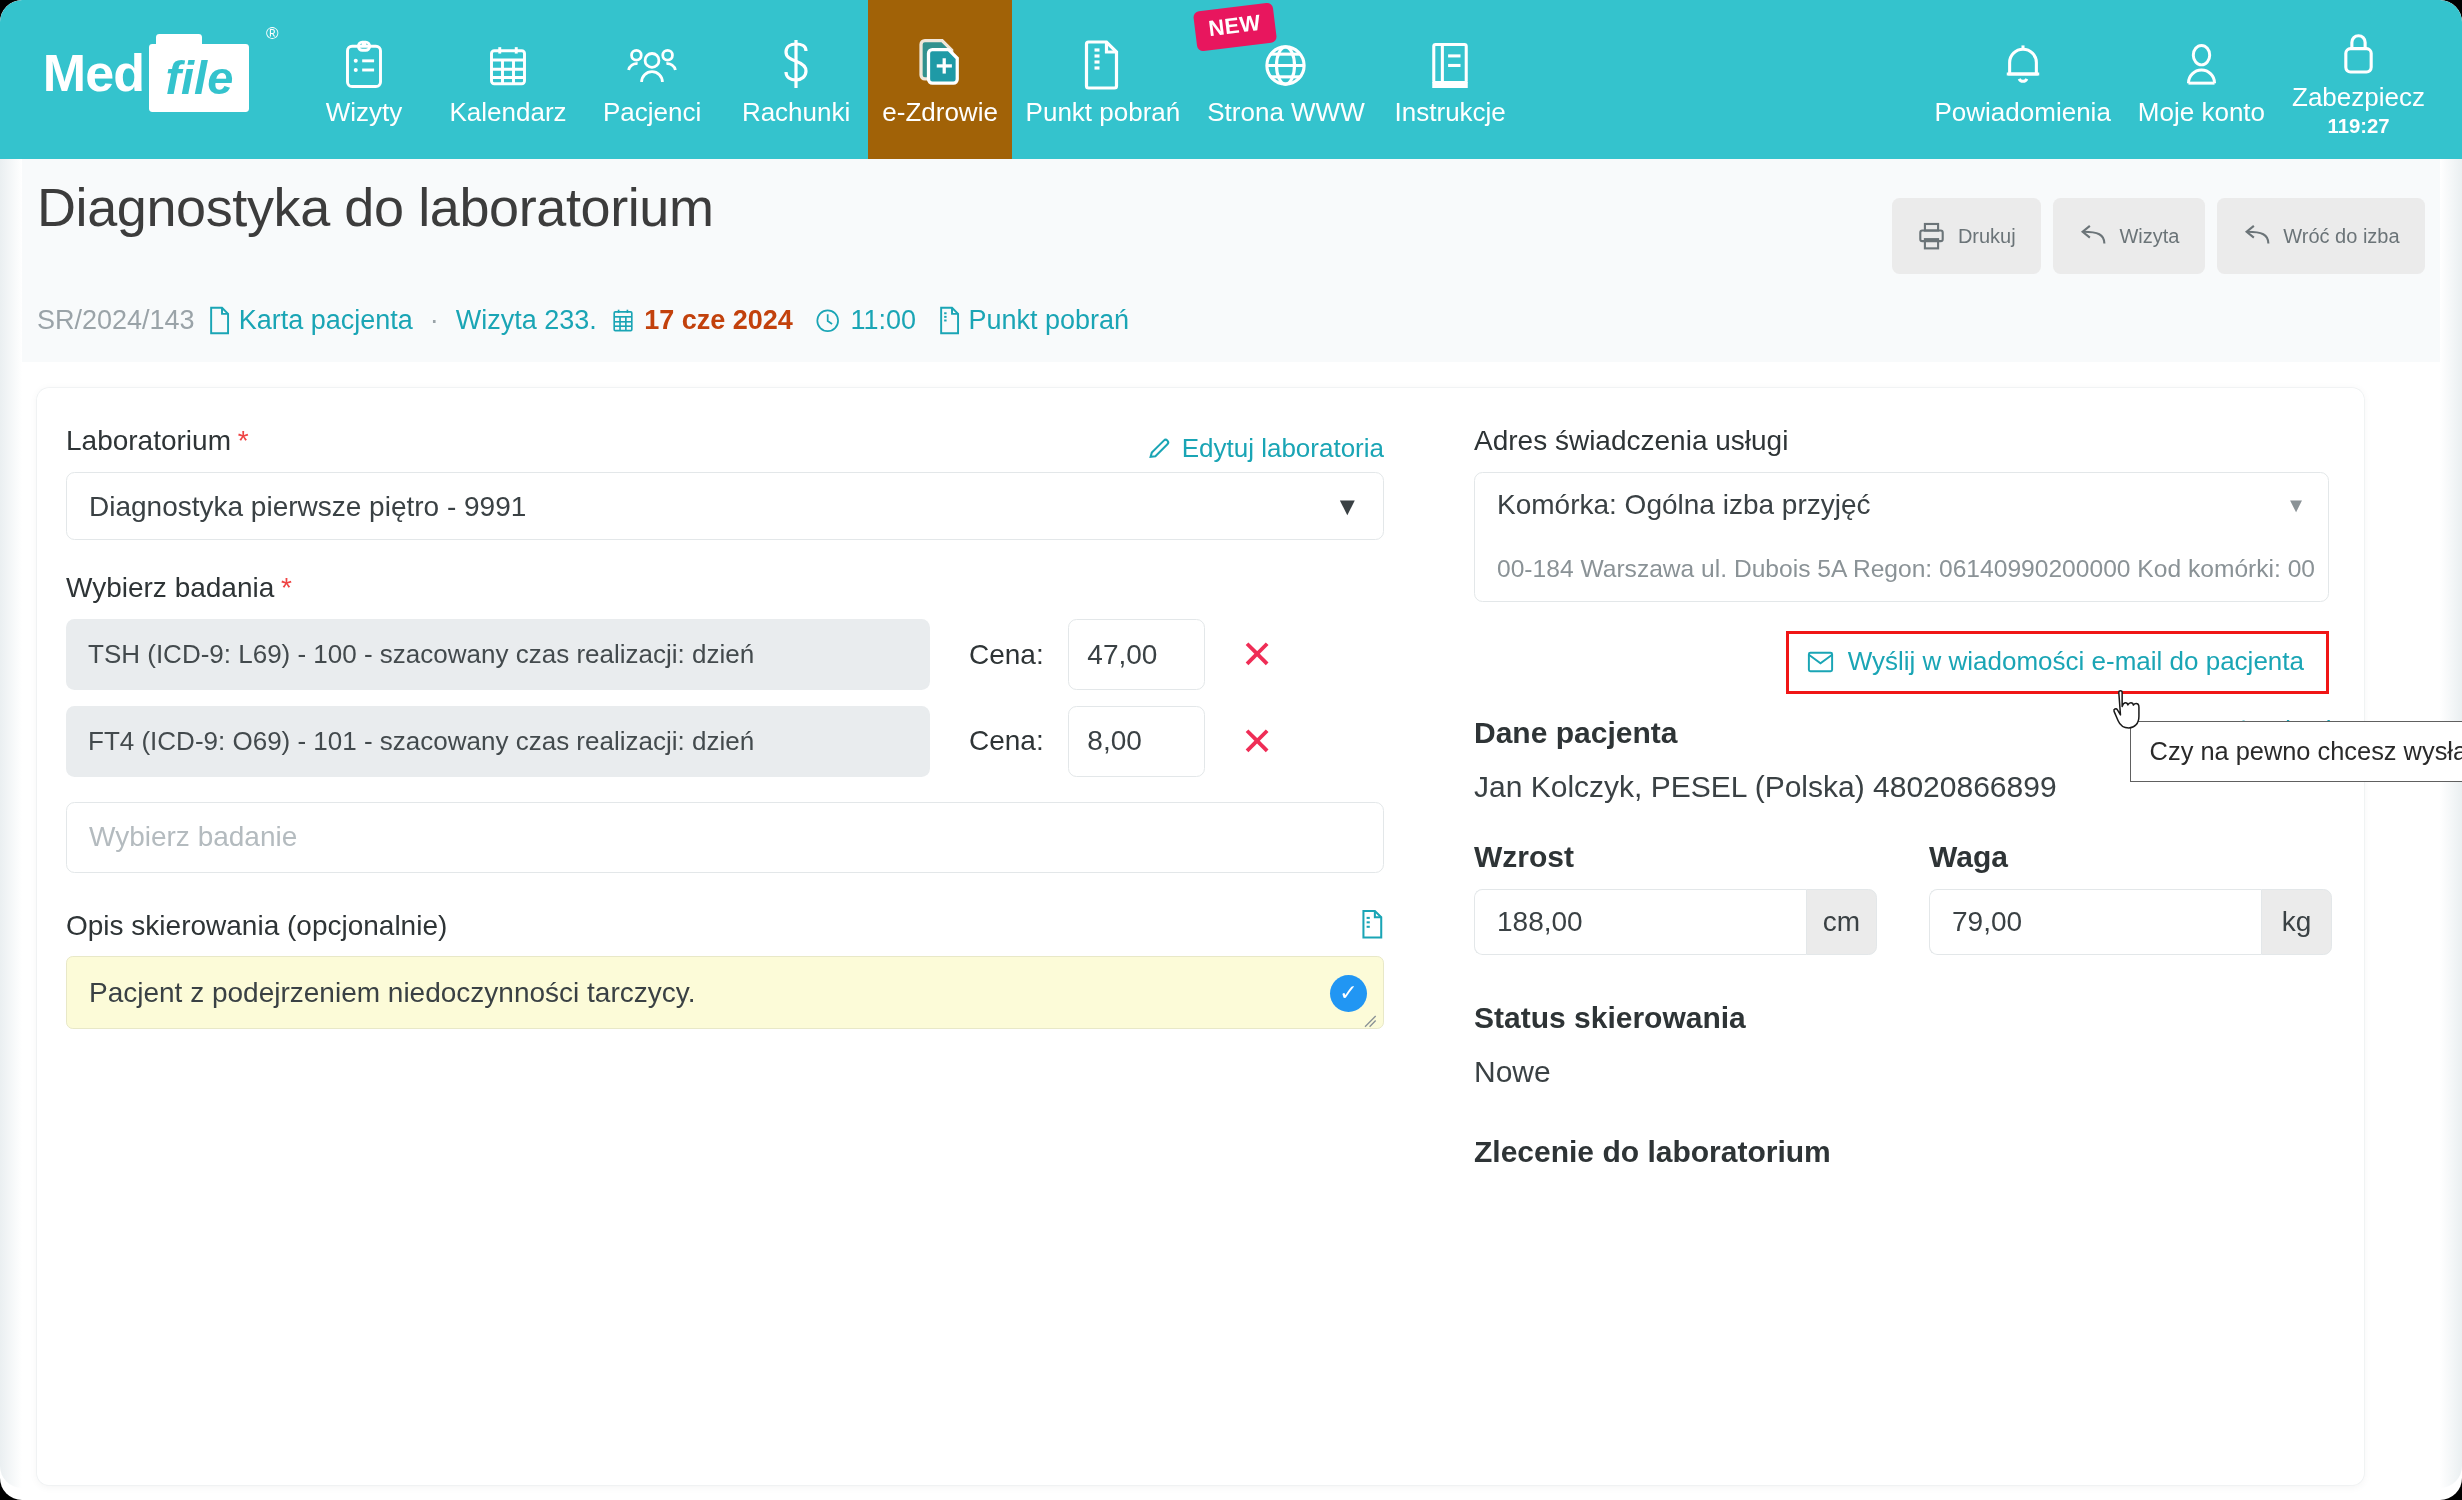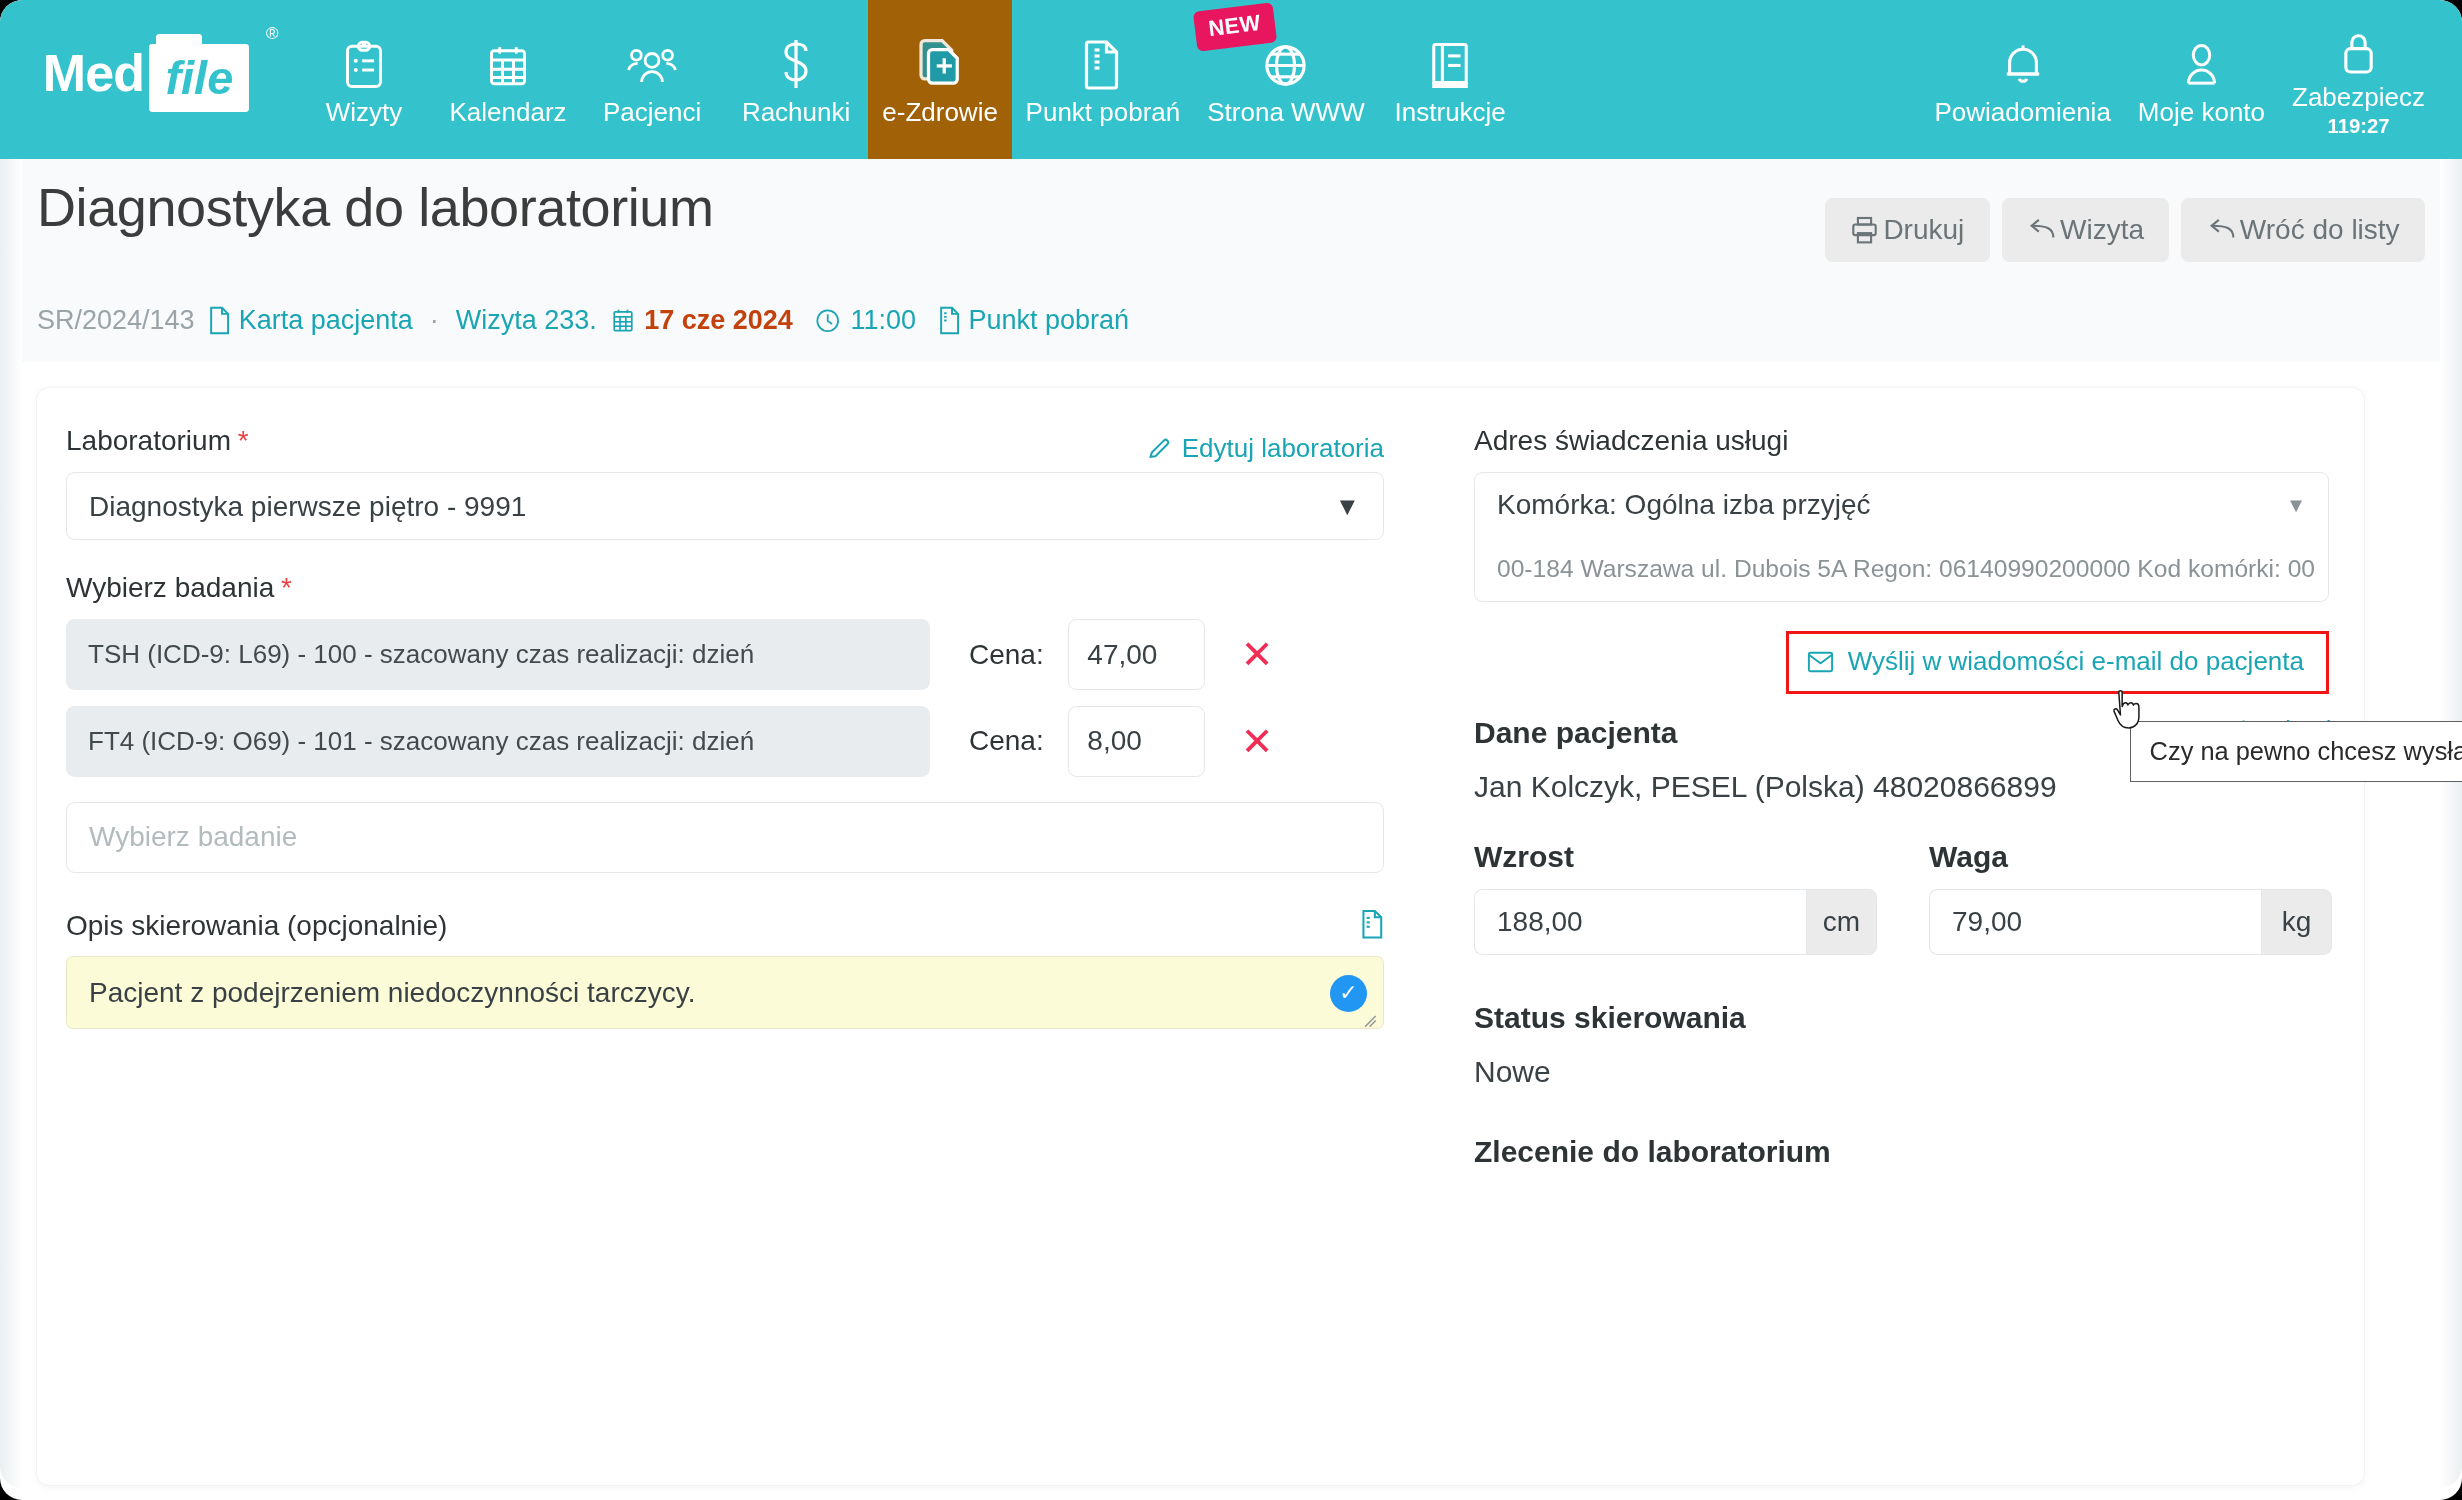--- a/index.html
+++ b/index.html
@@ -189,26 +189,26 @@
     position: absolute;
     right: 37px; top: 198px;
     display: flex;
     gap: 12px;
   }
   .hbtn {
     background: #ebebeb;
     border: none;
     border-radius: 7.6px;
     color: #6b7478;
-    font-size: 28px;
+    font-size: 20px;
     padding: 0 25.4px;
-    height: 64px;
+    height: 76px;
     display: inline-flex;
     align-items: center;
-    gap: 4px;
+    gap: 12px;
     cursor: pointer;
     font-family: "Liberation Sans", sans-serif;
     white-space: nowrap;
   }
 
   
   .card {
     position: absolute;
     left: 37px; top: 388px;
     width: 2327px;
@@ -771,21 +771,21 @@
         <path d="M9 1.5 L3.5 6 L9 10.5"></path>
       </svg>
       <span>Wizyta</span>
     </button>
 
     <button class="hbtn">
       <svg width="29" height="25.4" viewBox="0 0 22 18" fill="none" stroke="#6b7478" stroke-width="1.6">
         <path d="M20 15 C20 8 15 6 4 6"></path>
         <path d="M9 1.5 L3.5 6 L9 10.5"></path>
       </svg>
-      <span>Wróć do listy</span>
+      <span>Wróć do izba</span>
     </button>
   </div>
 
   <div class="card">
     <div class="cols">
 
       <div class="col-left">
 
         <div class="label-row">
           <div class="flabel">

